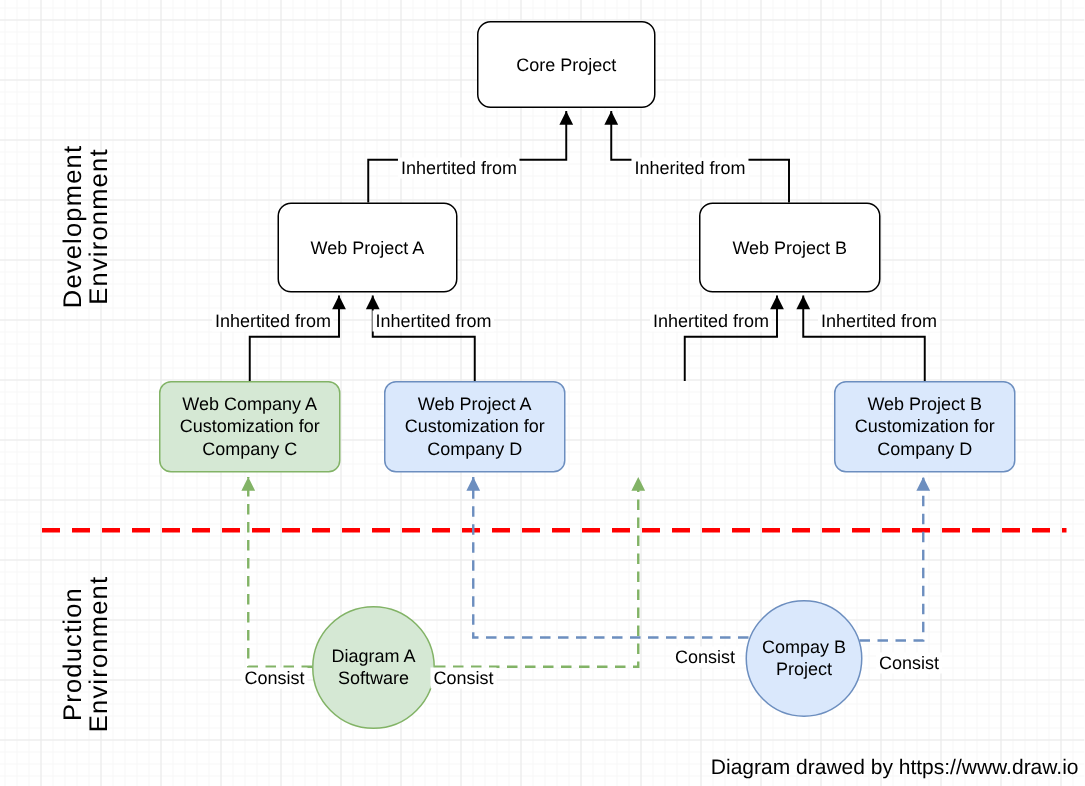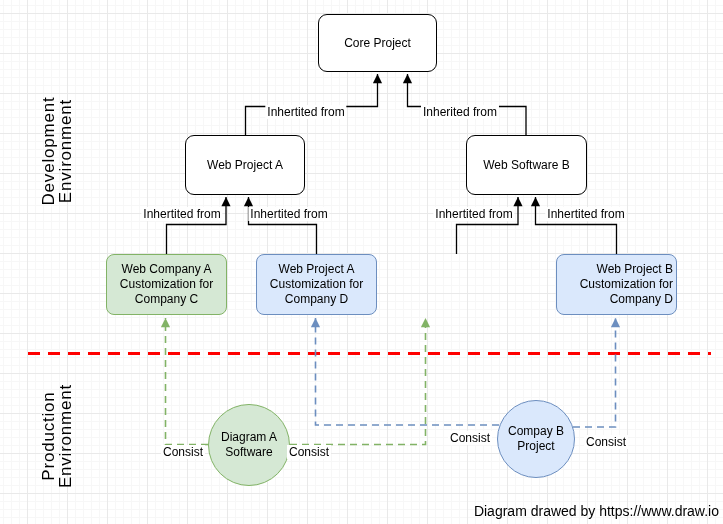--- a/index.html
+++ b/index.html
@@ -82,33 +82,33 @@
 
   <div class="node rect" style="left:318px;top:14px;width:119px;height:58px;">
     <span>Core Project</span>
   </div>
 
   <div class="node rect" style="left:185px;top:135px;width:120px;height:60px;">
     <span>Web Project A</span>
   </div>
 
   <div class="node rect" style="left:466px;top:135px;width:121px;height:60px;">
-    <span>Web Software B</span>
+    <span>Web Project B</span>
   </div>
 
   <div class="node green" style="left:106px;top:254px;width:121px;height:61px;">
     <span>Web Company A Customization for Company C</span>
   </div>
 
   <div class="node blue" style="left:256px;top:254px;width:121px;height:61px;">
     <span>Web Project A Customization for Company D</span>
   </div>
 
 
-  <div class="node blue" style="left:556px;top:254px;width:121px;height:61px;text-align:right;">
+  <div class="node blue" style="left:556px;top:254px;width:121px;height:61px;">
     <span>Web Project B Customization for Company D</span>
   </div>
 
   <div class="node green circle" style="left:208px;top:404px;width:82px;height:82px;">
     <span>Diagram A Software</span>
   </div>
 
   <div class="node blue circle" style="left:497px;top:400px;width:78px;height:78px;">
     <span>Compay B Project</span>
   </div>

